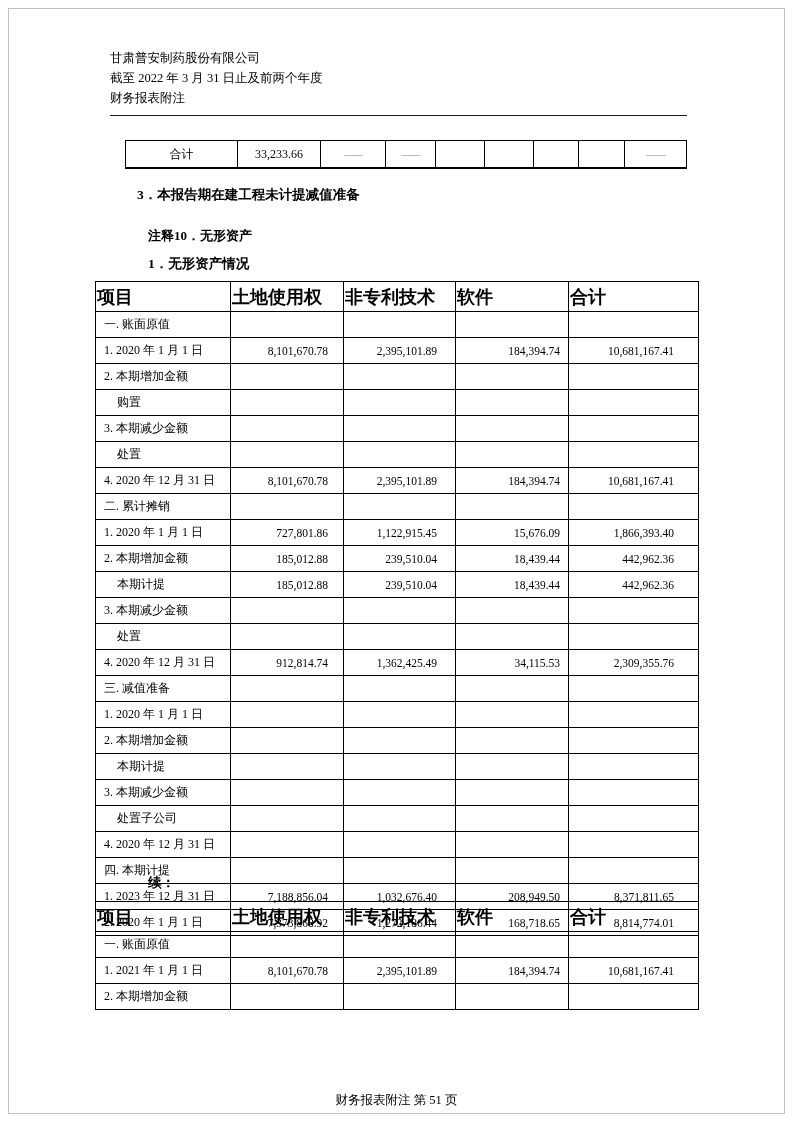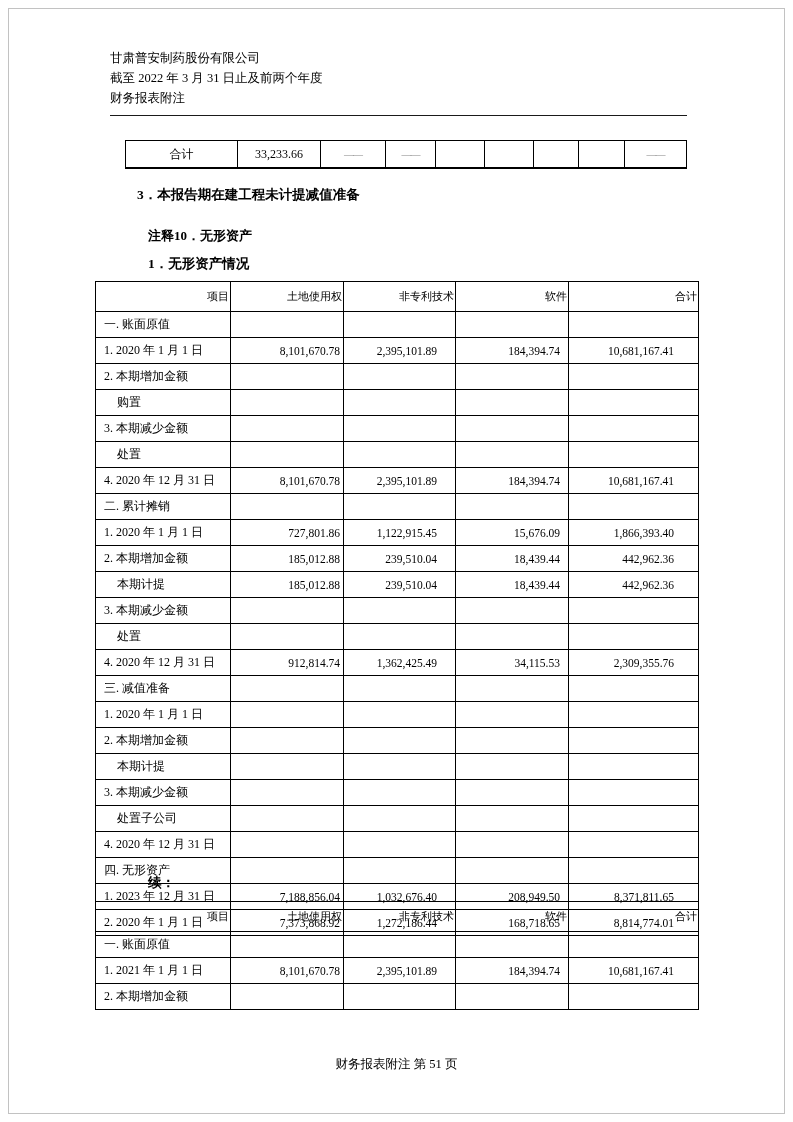--- a/index.html
+++ b/index.html
@@ -18,32 +18,32 @@
 
   .h-sec{position:absolute;left:137px;top:186px;font-size:13.5px;font-weight:bold;}
   .h-note{position:absolute;left:148px;top:227px;font-size:13px;font-weight:bold;}
   .h-sub{position:absolute;left:148px;top:255px;font-size:13.5px;font-weight:bold;}
   .h-cont{position:absolute;left:148px;top:874px;font-size:13.5px;font-weight:bold;}
 
   .data-table{position:absolute;left:95px;width:603px;border-collapse:collapse;
         table-layout:fixed;font-size:12px;border:1.5px solid #000;}
   .t1{top:281px;}
   .t2{top:901px;}
-  .data-table th{border:1px solid #000;height:27px;font-weight:normal;text-align:right;
-        vertical-align:middle;font-size:11px;overflow:hidden;white-space:nowrap;}
+  .data-table th{border:1px solid #000;height:27px;font-weight:bold;text-align:left;
+        vertical-align:middle;font-size:18px;overflow:hidden;white-space:nowrap;}
   .data-table td{border:1px solid #000;height:23px;vertical-align:middle;overflow:hidden;white-space:nowrap;}
   .data-table td.item{text-align:left;padding-left:8px;}
   .data-table td.item.indent{padding-left:21px;}
   .data-table td.num{text-align:right;font-size:11.5px;}
-  .data-table td.num:nth-child(2){padding-right:3px;}
+  .data-table td.num:nth-child(2){padding-right:15px;}
   .data-table td.num:nth-child(3){padding-right:18px;}
   .data-table td.num:nth-child(4){padding-right:8px;}
   .data-table td.num:nth-child(5){padding-right:24px;margin-left:15px;}
 
-  .footer{position:absolute;left:0;top:1056px;width:793px;text-align:center;font-size:12.5px;}
+  .footer{position:absolute;left:0;top:1092px;width:793px;text-align:center;font-size:12.5px;}
 </style>
 </head>
 <body>
 
 <div class="page">
   <div class="page-border"></div>
 
   <div class="doc-header">
     <div>甘肃普安制药股份有限公司</div>
     <div>截至 2022 年 3 月 31 日止及前两个年度</div>
@@ -241,21 +241,21 @@
           <td class="num"></td>
         </tr>
         <tr>
           <td class="item">4. 2020 年 12 月 31 日</td>
           <td class="num"></td>
           <td class="num"></td>
           <td class="num"></td>
           <td class="num"></td>
         </tr>
         <tr>
-          <td class="item">四. 无形资产</td>
+          <td class="item">四. 本期计提</td>
           <td class="num"></td>
           <td class="num"></td>
           <td class="num"></td>
           <td class="num"></td>
         </tr>
         <tr>
           <td class="item">1. 2023 年 12 月 31 日</td>
           <td class="num">7,188,856.04</td>
           <td class="num">1,032,676.40</td>
           <td class="num">208,949.50</td>

